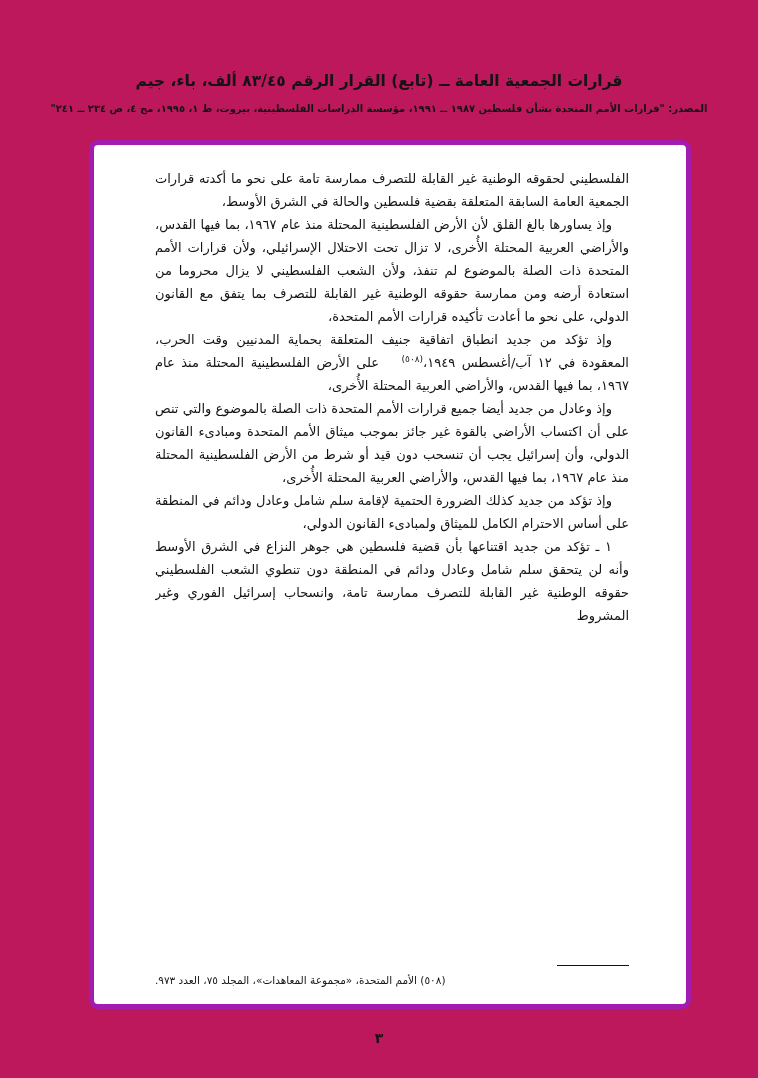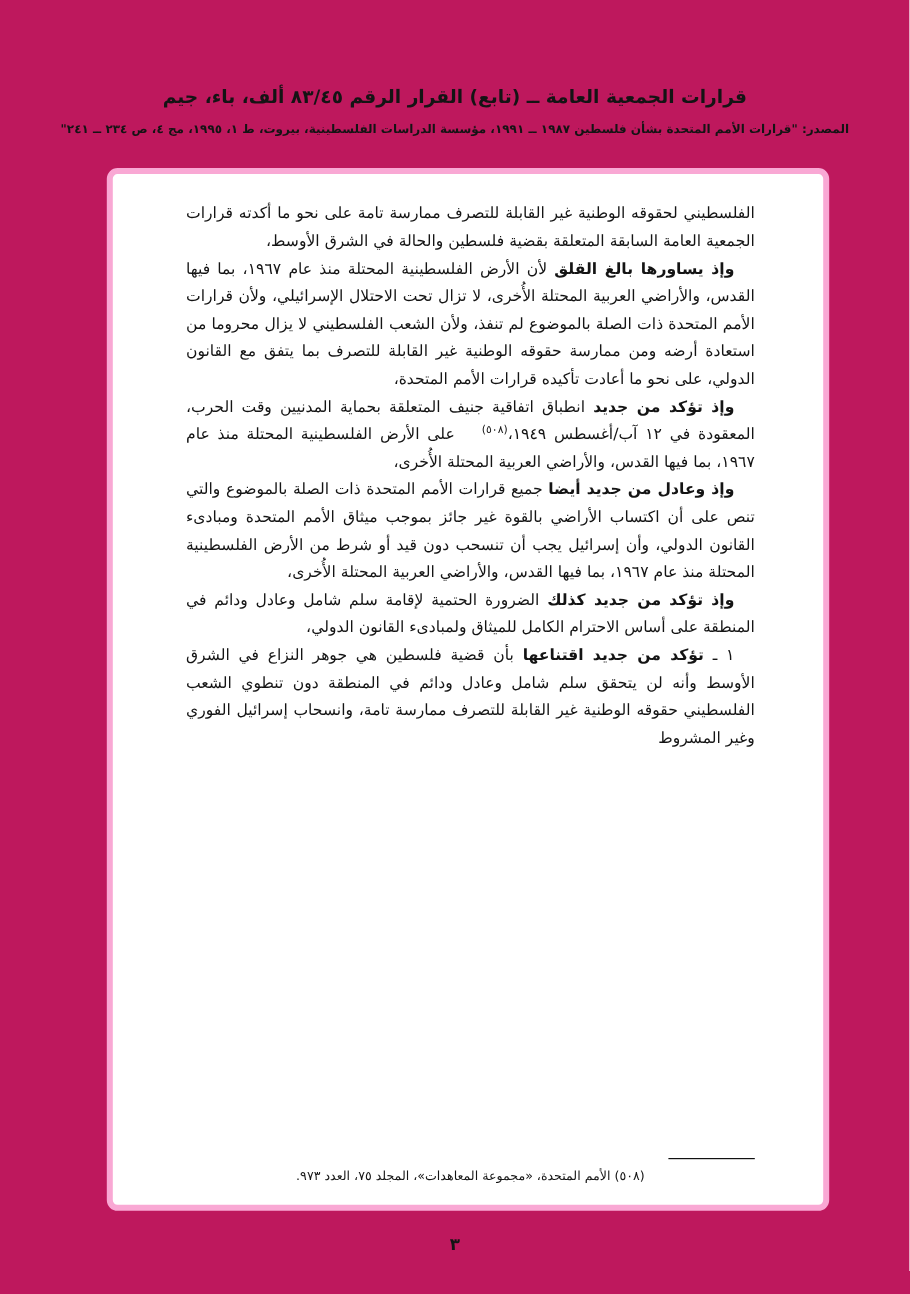--- a/index.html
+++ b/index.html
@@ -37,59 +37,59 @@
     font-weight: bold;
     white-space: nowrap;
   }
   .green-frame {
     position: absolute;
     top: 140px;
     left: 89px;
     width: 602px;
     height: 869px;
     box-sizing: border-box;
-    border: 5px solid #f9a8d4;
+    border: 5px solid #a21caf;
     border-radius: 9px;
     background: #ffffff;
   }
   .body-text {
     position: absolute;
     top: 22px;
     right: 57px;
     width: 474px;
     height: 764px;
     overflow: hidden;
     font-size: 13px;
     line-height: 23px;
     text-align: justify;
     text-align-last: right;
   }
   .para { margin: 0; text-indent: 17px; }
   .para.no-indent { text-indent: 0; }
-  .para b { font-weight: bold; }
+  .para b { font-weight: normal; }
   .fn-ref {
     font-size: 9px;
     vertical-align: super;
     line-height: 0;
     margin-left: 16px;
   }
   .footnote-area {
     position: absolute;
     right: 57px;
     bottom: 16px;
     width: 474px;
   }
   .footnote-rule {
     width: 72px;
     border-top: 1.5px solid #111111;
     margin-bottom: 7px;
   }
   .footnote-text {
     font-size: 10.5px;
-    text-align: center;
+    text-align: left;
     line-height: 15px;
   }
   .page-number {
     position: absolute;
     top: 1030px;
     right: 0;
     width: 100%;
     text-align: center;
     font-size: 14px;
     font-weight: bold;

